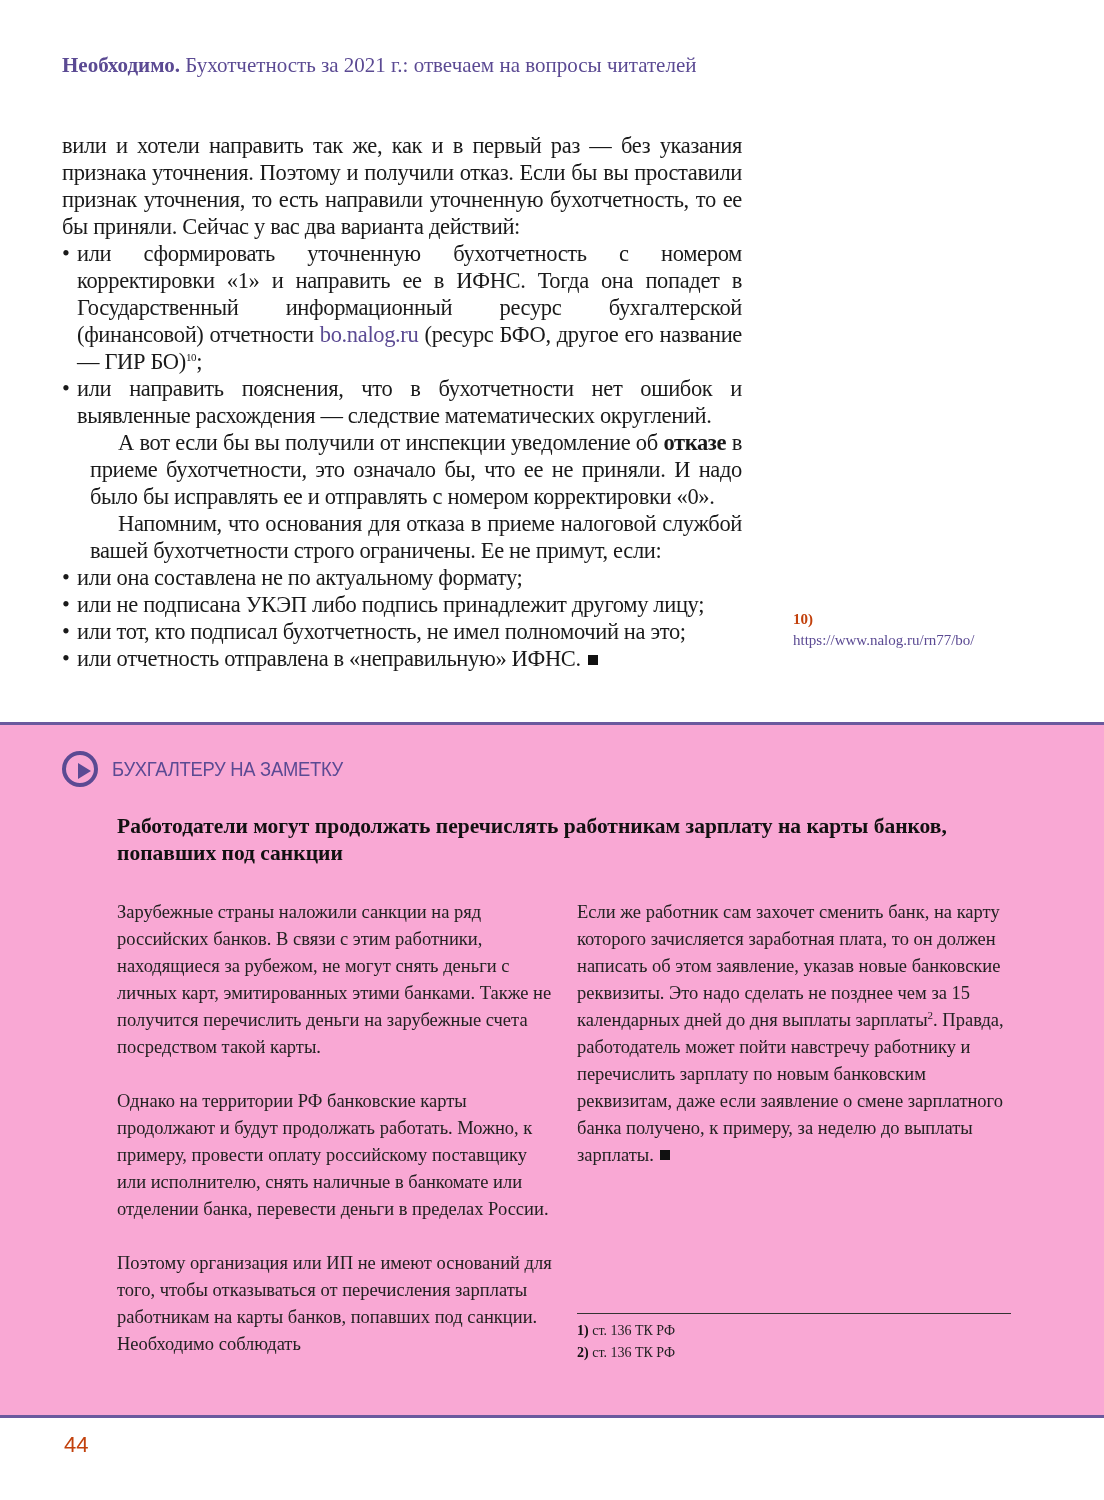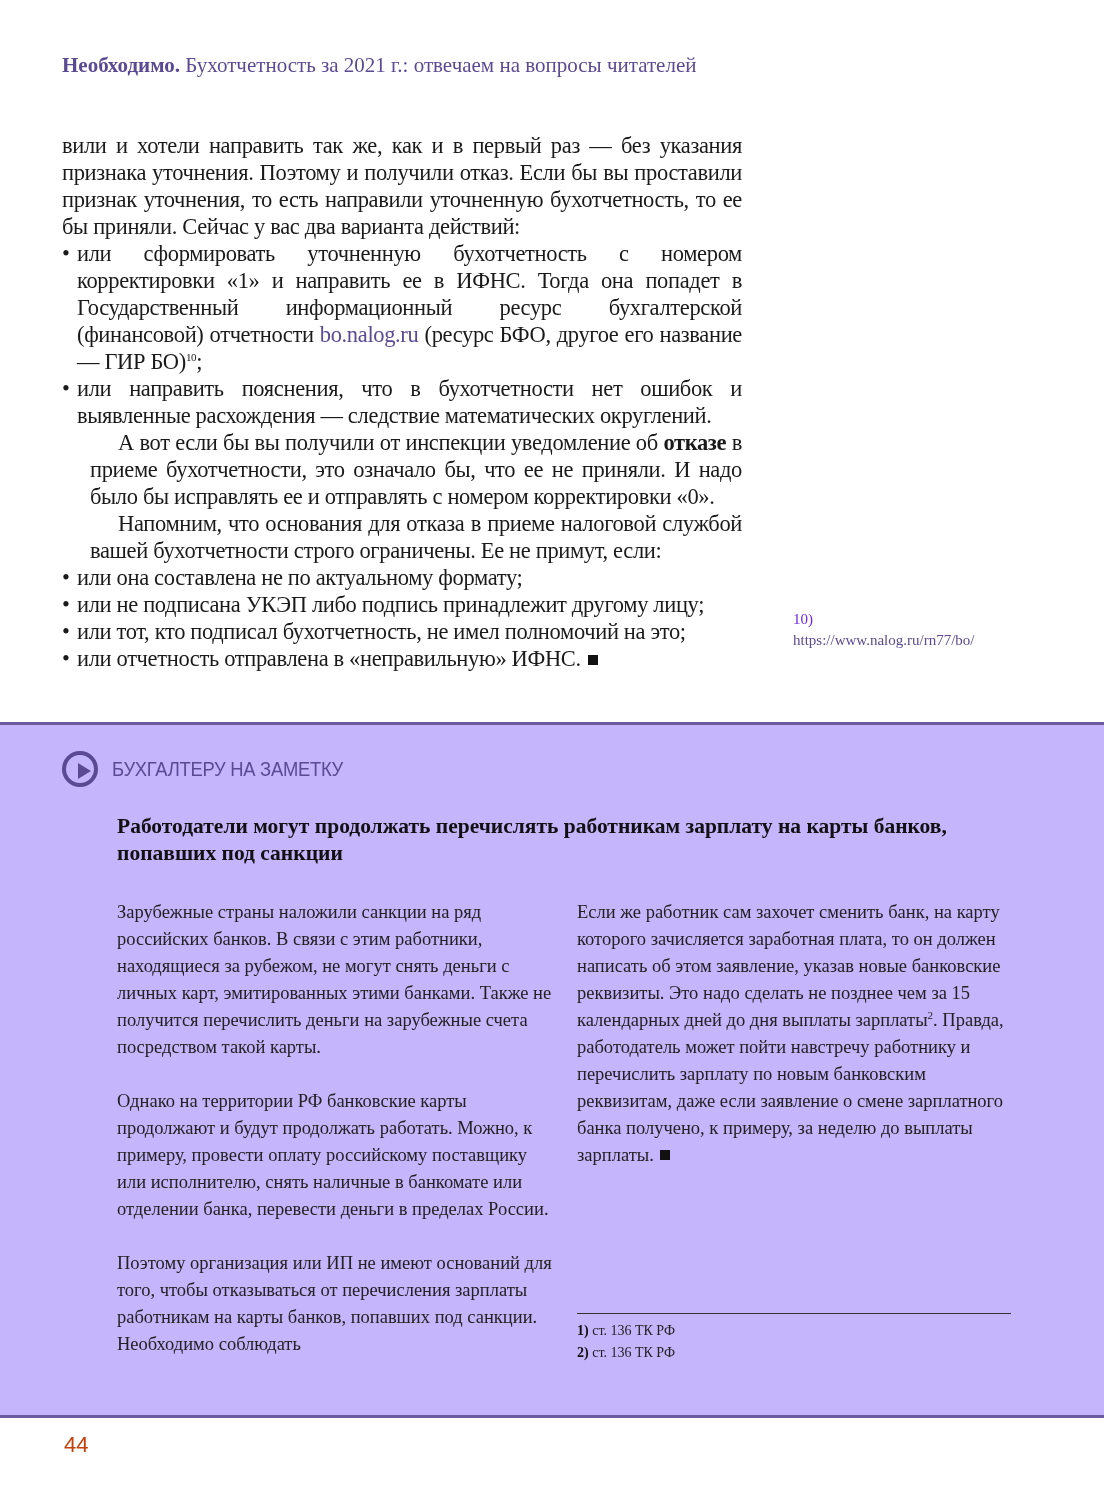--- a/index.html
+++ b/index.html
@@ -25,25 +25,25 @@
   .main-text .bullet .dot { width: 15px; flex: none; }
   .main-text .bullet .txt { flex: 1; text-align: justify; text-align-last: left; }
   .link { color: #5b4a93; }
   sup { font-size: 11px; line-height: 0; }
   .endmark { display: inline-block; width: 10px; height: 10px; background: #111; vertical-align: 1px; margin-left: 2px; }
 
   .sidenote {
     position: absolute; left: 793px; top: 609px; width: 200px;
     font-size: 15px; line-height: 21px; color: #5b4a93;
   }
-  .sidenote .num { color: #6d28d9; font-weight: normal; }
+  .sidenote .num { color: #c2410c; font-weight: bold; }
 
   .box {
     position: absolute; left: 0; top: 722px; width: 1104px; height: 690px;
-    background: #c4b5fd;
+    background: #f9a8d4;
     border-top: 3px solid #6b5a9e;
     border-bottom: 3px solid #6b5a9e;
   }
   .box-label {
     position: absolute; left: 62px; top: 26px; display: flex; align-items: center;
   }
   .play-icon {
     width: 36px; height: 36px; border: 4px solid #5b4a93; border-radius: 50%;
     position: relative; box-sizing: border-box;
   }

